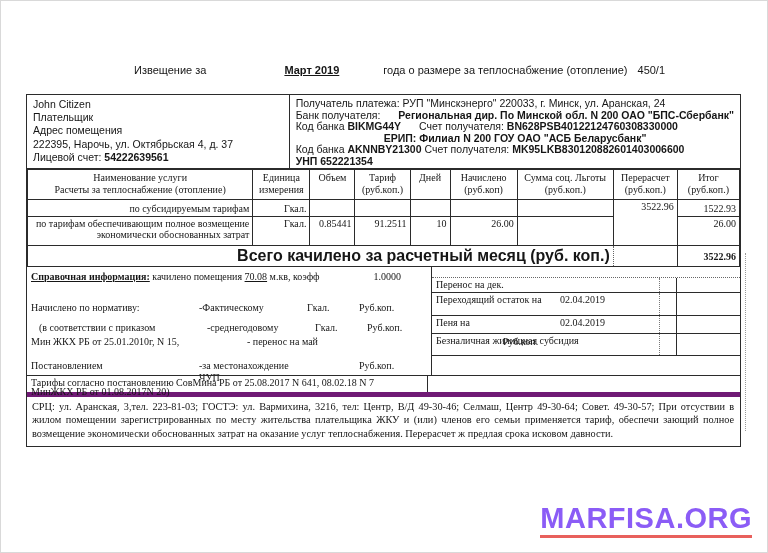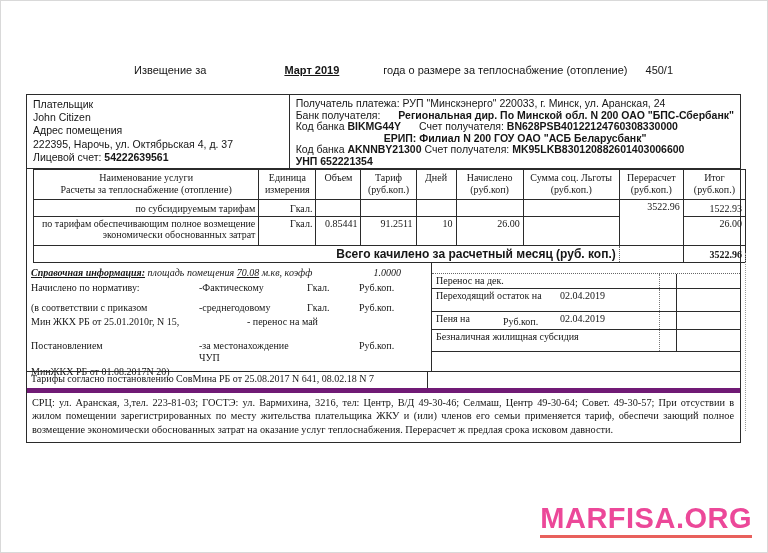--- a/index.html
+++ b/index.html
@@ -5,60 +5,60 @@
   html,body{margin:0;padding:0;}
   body{
     width:768px;height:553px;position:relative;background:#fff;
     font-family:"Liberation Serif", serif;color:#161616;
     border:1px solid #d9d9d9;box-sizing:border-box;overflow:hidden;
   }
   
   .notice{position:absolute;top:63px;left:133px;font-family:"Liberation Sans",sans-serif;
     font-size:11px;white-space:nowrap;}
   .notice .period{font-weight:bold;text-decoration:underline;margin:0 44px 16px 78px;}
-  .notice .number{margin-left:18px;}
+  .notice .number{margin-left:10px;}
 
   
   .doc{position:absolute;left:25px;top:93px;width:713px;border:1px solid #2b2b2b;background:#fff;}
 
   
   .sec-parties{display:flex;border-bottom:1px solid #2b2b2b;height:73px;
     font-family:"Liberation Sans",sans-serif;font-size:10.5px;}
   .parties-left{width:270px;border-right:1px solid #2b2b2b;padding:3px 6px;line-height:13.2px;box-sizing:border-box;}
   .parties-right{flex:1;padding:3px 6px;line-height:11.6px;}
   .parties-right .ln{white-space:nowrap;}
   .b{font-weight:bold;}
   .erip-line{padding-left:88px;}
   .gap-sm{display:inline-block;width:18px;}
 
   
-  table.charges{width:100%;border-collapse:collapse;font-size:10px;table-layout:fixed;margin-left:6px;}
+  table.charges{width:100%;border-collapse:collapse;font-size:10px;table-layout:fixed;}
   table.charges th,table.charges td{border:1px solid #2b2b2b;padding:1px 3px;overflow:hidden;text-align:right;}
   table.charges th{font-weight:normal;text-align:center;line-height:11.5px;height:26px;vertical-align:top;padding-top:2px;}
   td.cell-l{text-align:left;}
   td.cell-c{text-align:center;}
   td.cell-r{text-align:right;}
   tr.r1 td{height:14px;}
   tr.r2 td{height:26px;vertical-align:top;}
   td.merged{vertical-align:top;text-align:right;}
   tr.total td{height:14px;}
-  td.total-label{font-family:"Liberation Sans",sans-serif;font-weight:bold;font-size:12px;
+  td.total-label{font-family:"Liberation Sans",sans-serif;font-weight:bold;font-size:16px;
     border-right:1px dotted #666 !important;}
   td.total-spacer{border-left:none !important;}
   td.total-value{font-weight:bold;text-align:right;}
 
   
   .sec-info{display:flex;height:108px;font-size:10px;}
   .info-left{width:404px;padding:4px 2px 0 4px;box-sizing:border-box;}
-  .ref-head{display:flex;align-items:flex-end;font-style:italic;}
+  .ref-head{display:flex;align-items:flex-end;}
   .ref-head .hl{font-weight:bold;text-decoration:underline;}
   .ref-head .area{text-decoration:underline;}
   .ref-head .coeff{margin-left:auto;margin-right:28px;}
   .ref-row{display:grid;grid-template-columns:168px 108px 52px 1fr;line-height:12px;}
-  .mt4{margin-top:4px;} .mt8{margin-top:8px;} .mt2{margin-top:2px;gap:48px;} .mt12{margin-top:12px;}
+  .mt4{margin-top:20px;} .mt8{margin-top:8px;margin-left:8px;} .mt2{margin-top:2px;gap:48px;} .mt12{margin-top:12px;}
 
   .info-right{flex:1;border-left:1px solid #2b2b2b;display:flex;flex-direction:column;box-sizing:border-box;}
   .sum-box{margin-top:10px;border-top:1px dotted #666;display:flex;flex-direction:column;flex:1;}
   .sum-row{display:flex;border-bottom:1px solid #2b2b2b;}
   .sum-label{flex:1;padding:1px 4px;border-right:1px dotted #777;position:relative;}
   .sum-date{position:absolute;left:128px;top:1px;}
   .sum-spacer{width:16px;}
   .sum-value{width:64px;border-left:1px solid #2b2b2b;text-align:right;padding:1px 3px;box-sizing:border-box;}
   .h14{height:14px;} .h22{height:22px;} .h17{height:17px;} .h21{height:21px;}
   .payable .sum-label{text-align:center;font-weight:bold;padding-top:4px;}
@@ -85,22 +85,22 @@
 <body>
 
 <div class="notice">
   <span>Извещение за</span><span class="period">Март 2019</span><span>года о размере за теплоснабжение (отопление)</span><span class="number">450/1</span>
 </div>
 
 <div class="doc">
 
   <div class="sec-parties">
     <div class="parties-left">
+      <div>John Citizen</div>
       <div>Плательщик</div>
-      <div>John Citizen</div>
       <div>Адрес помещения</div>
       <div>222395, Нарочь, ул. Октябрьская  4, д. 37</div>
       <div><span>Лицевой счет: </span><span class="b">54222639561</span></div>
     </div>
     <div class="parties-right">
       <div class="ln"><span>Получатель платежа: </span><span>РУП "Минскэнерго" 220033, г. Минск, ул. Аранская, 24</span></div>
       <div class="ln"><span>Банк получателя:</span><span class="gap-sm"></span><span class="b">Региональная дир. По Минской обл. N 200 ОАО "БПС-Сбербанк"</span></div>
       <div class="ln"><span>Код банка </span><span class="b">BIKMG44Y</span><span class="gap-sm"></span><span>Счет получателя: </span><span class="b">BN628PSB40122124760308330000</span></div>
       <div class="ln erip-line b">ЕРИП: Филиал N 200 ГОУ ОАО "АСБ Беларусбанк"</div>
       <div class="ln"><span>Код банка </span><span class="b">AKNNBY21300</span><span> Счет получателя: </span><span class="b">MK95LKB830120882601403006600</span></div>
@@ -185,21 +185,21 @@
       <td class="total-spacer"></td>
       <td class="total-value">3522.96</td>
     </tr>
   </tbody>
     </table>
 
   <div class="sec-info">
     <div class="info-left">
       <div class="ref-head">
         <span class="hl">Справочная информация:</span>
-        <span style="white-space:pre;"> площадь помещения </span>
+        <span style="white-space:pre;"> качилено помещения </span>
         <span class="area">70.08</span>
         <span style="white-space:pre;"> м.кв, коэфф</span>
         <span class="coeff">1.0000</span>
       </div>
       <div class="ref-row mt4">
         <span>Начислено по нормативу:</span>
           <span>-Фактическому</span>
           <span>Гкал.</span>
           <span>Руб.коп.</span>
       </div>
@@ -259,13 +259,13 @@
   <div class="sec-tariffs">
     <span>Тарифы согласно постановлению СовМина РБ от 25.08.2017 N 641, 08.02.18 N 7</span>
     <div class="tariffs-vline"></div>
   </div>
 
   <div class="sec-footer">СРЦ: ул. Аранская, 3,тел. 223-81-03;  ГОСТЭ: ул. Вармихина, 3216, тел: Центр, В/Д 49-30-46; Селмаш, Центр 49-30-64; Совет. 49-30-57; При отсуствии в жилом помещении зарегистрированных по месту жительства плательщика ЖКУ и (или) членов его семьи применяется тариф, обеспечи зающий полное возмещение экономически обоснованных затрат на оказание услуг теплоснабжения. Перерасчет ж предлая срока исковом давности.</div>
 </div>
 
 <div class="perforation"></div>
 
-<div class="logo" style="color: #ec4899; border-bottom-color: rgb(232, 96, 92);">MARFISA.ORG</div>
+<div class="logo" style="color: #8b5cf6; border-bottom-color: rgb(232, 96, 92);">MARFISA.ORG</div>
 
 </body></html>

